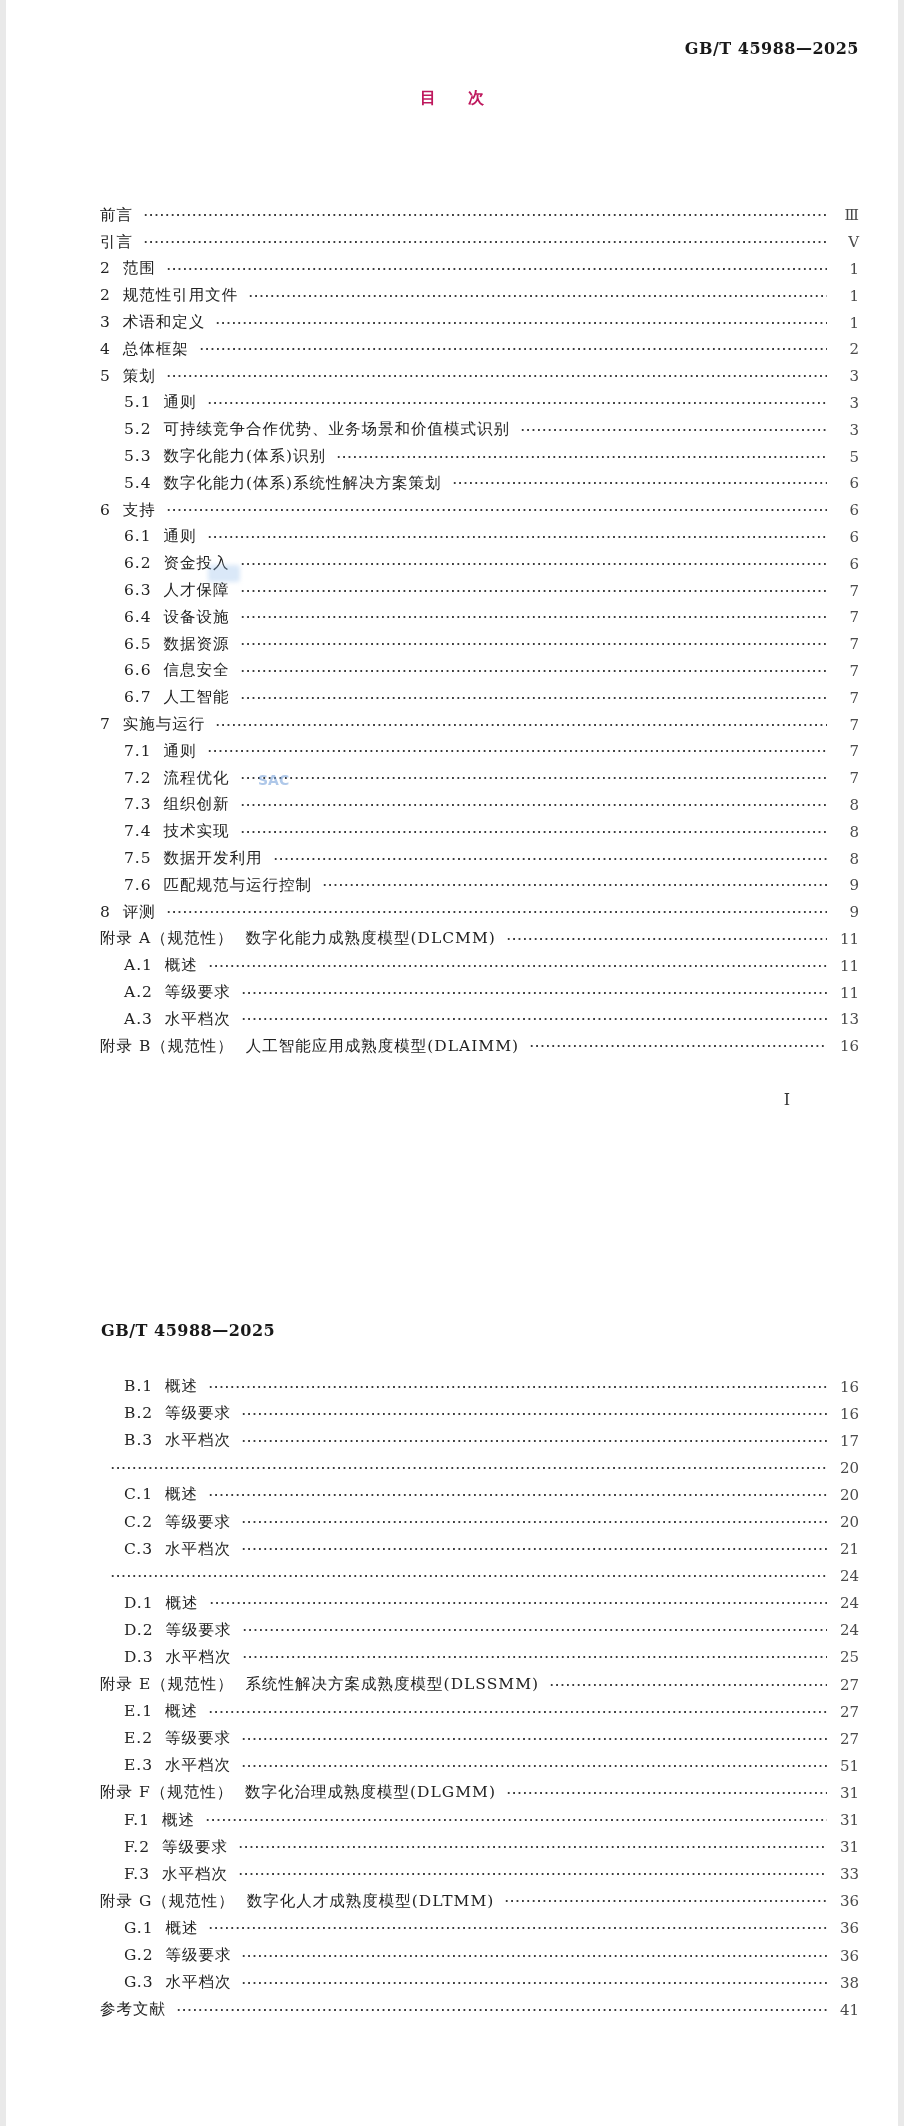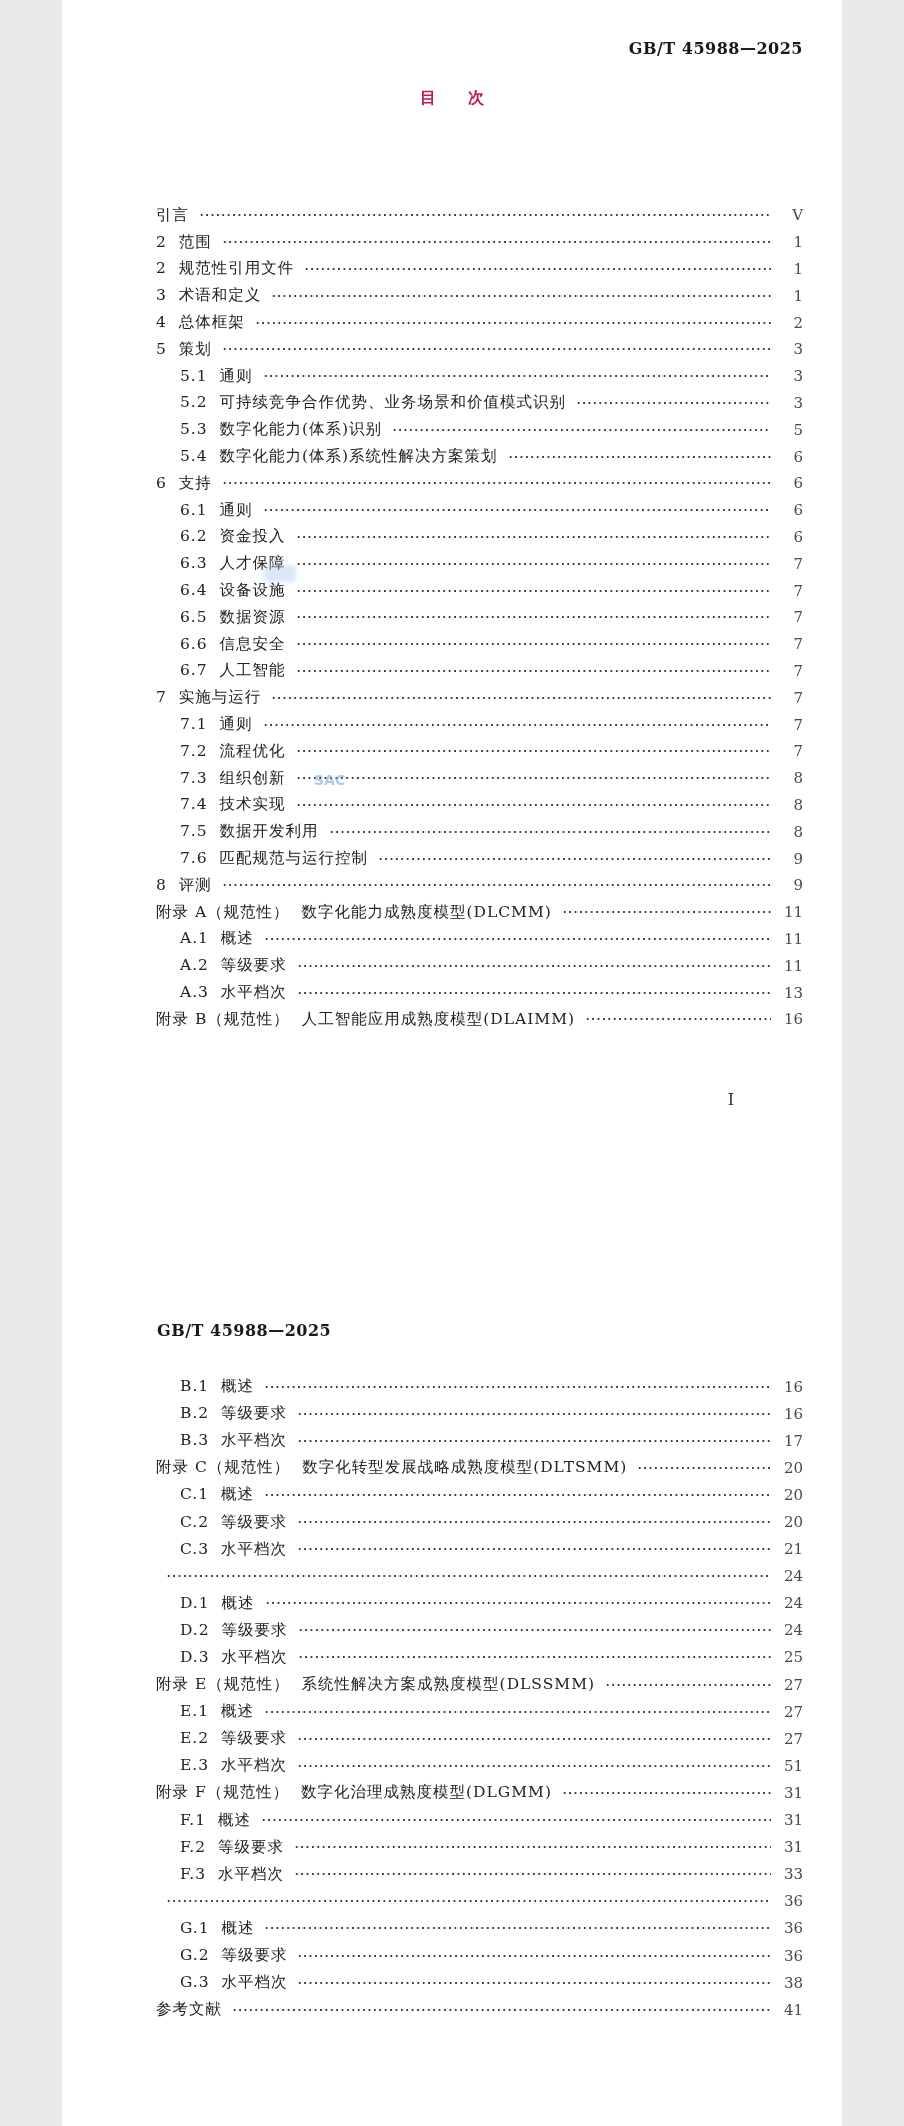--- a/index.html
+++ b/index.html
@@ -1,18 +1,18 @@
 <!DOCTYPE html>
 <html><head>
 <meta charset="utf-8">
 <style>
   html,body { margin:0; padding:0; background:#e9e9e9; }
   .canvas {
     position:relative;
-    width:780px; height:2126px;
+    width:892px; height:2126px;
     margin:0 auto;
     background:#ffffff;
     font-family:"DejaVu Serif","Liberation Serif",serif;
     color:#1f1f1f;
     overflow:hidden;
   }
   .hdr {
     position:absolute;
     font-size:16px; font-weight:bold;
     letter-spacing:0.5px;
@@ -90,20 +90,21 @@
 </head>
 <body>
 
 <div class="canvas">
 
   <div class="hdr hdr-p1">GB/T 45988—2025</div>
 
   <div class="doc-title">目　　次</div>
 
   <div class="toc toc-p1" id="toc-page1">
+      <div class="toc-row lv0"><span class="t">前言</span><span class="leader"></span><span class="pg">Ⅲ</span></div>
       <div class="toc-row lv0"><span class="t">引言</span><span class="leader"></span><span class="pg">Ⅴ</span></div>
       <div class="toc-row lv0"><span class="t">2  范围</span><span class="leader"></span><span class="pg">1</span></div>
       <div class="toc-row lv0"><span class="t">2  规范性引用文件</span><span class="leader"></span><span class="pg">1</span></div>
       <div class="toc-row lv0"><span class="t">3  术语和定义</span><span class="leader"></span><span class="pg">1</span></div>
       <div class="toc-row lv0"><span class="t">4  总体框架</span><span class="leader"></span><span class="pg">2</span></div>
       <div class="toc-row lv0"><span class="t">5  策划</span><span class="leader"></span><span class="pg">3</span></div>
       <div class="toc-row lv1"><span class="t">5.1  通则</span><span class="leader"></span><span class="pg">3</span></div>
       <div class="toc-row lv1"><span class="t">5.2  可持续竞争合作优势、业务场景和价值模式识别</span><span class="leader"></span><span class="pg">3</span></div>
       <div class="toc-row lv1"><span class="t">5.3  数字化能力(体系)识别</span><span class="leader"></span><span class="pg">5</span></div>
       <div class="toc-row lv1"><span class="t">5.4  数字化能力(体系)系统性解决方案策划</span><span class="leader"></span><span class="pg">6</span></div>
@@ -135,36 +136,36 @@
   <div class="wm wm-2">SAC</div>
 
   <div class="page-marker">Ⅰ</div>
 
   <div class="hdr hdr-p2">GB/T 45988—2025</div>
 
   <div class="toc toc-p2" id="toc-page2">
       <div class="toc-row lv1"><span class="t">B.1  概述</span><span class="leader"></span><span class="pg">16</span></div>
       <div class="toc-row lv1"><span class="t">B.2  等级要求</span><span class="leader"></span><span class="pg">16</span></div>
       <div class="toc-row lv1"><span class="t">B.3  水平档次</span><span class="leader"></span><span class="pg">17</span></div>
-      <div class="toc-row lv0"><span class="t">附录 C（规范性）  数字化转型发展战略成熟度模型(DLTSMM)</span><span class="leader"></span><span class="pg">20</span></div>
+      <div class="toc-row lv0"><span class="leader"></span><span class="pg">20</span></div>
       <div class="toc-row lv1"><span class="t">C.1  概述</span><span class="leader"></span><span class="pg">20</span></div>
       <div class="toc-row lv1"><span class="t">C.2  等级要求</span><span class="leader"></span><span class="pg">20</span></div>
       <div class="toc-row lv1"><span class="t">C.3  水平档次</span><span class="leader"></span><span class="pg">21</span></div>
       <div class="toc-row lv0"><span class="leader"></span><span class="pg">24</span></div>
       <div class="toc-row lv1"><span class="t">D.1  概述</span><span class="leader"></span><span class="pg">24</span></div>
       <div class="toc-row lv1"><span class="t">D.2  等级要求</span><span class="leader"></span><span class="pg">24</span></div>
       <div class="toc-row lv1"><span class="t">D.3  水平档次</span><span class="leader"></span><span class="pg">25</span></div>
       <div class="toc-row lv0"><span class="t">附录 E（规范性）  系统性解决方案成熟度模型(DLSSMM)</span><span class="leader"></span><span class="pg">27</span></div>
       <div class="toc-row lv1"><span class="t">E.1  概述</span><span class="leader"></span><span class="pg">27</span></div>
       <div class="toc-row lv1"><span class="t">E.2  等级要求</span><span class="leader"></span><span class="pg">27</span></div>
       <div class="toc-row lv1"><span class="t">E.3  水平档次</span><span class="leader"></span><span class="pg">51</span></div>
       <div class="toc-row lv0"><span class="t">附录 F（规范性）  数字化治理成熟度模型(DLGMM)</span><span class="leader"></span><span class="pg">31</span></div>
       <div class="toc-row lv1"><span class="t">F.1  概述</span><span class="leader"></span><span class="pg">31</span></div>
       <div class="toc-row lv1"><span class="t">F.2  等级要求</span><span class="leader"></span><span class="pg">31</span></div>
       <div class="toc-row lv1"><span class="t">F.3  水平档次</span><span class="leader"></span><span class="pg">33</span></div>
-      <div class="toc-row lv0"><span class="leader"></span><span class="pg">36</span></div>
+      <div class="toc-row lv0"><span class="t">附录 G（规范性）  数字化人才成熟度模型(DLTMM)</span><span class="leader"></span><span class="pg">36</span></div>
       <div class="toc-row lv1"><span class="t">G.1  概述</span><span class="leader"></span><span class="pg">36</span></div>
       <div class="toc-row lv1"><span class="t">G.2  等级要求</span><span class="leader"></span><span class="pg">36</span></div>
       <div class="toc-row lv1"><span class="t">G.3  水平档次</span><span class="leader"></span><span class="pg">38</span></div>
       <div class="toc-row lv0"><span class="t">参考文献</span><span class="leader"></span><span class="pg">41</span></div>
     </div>
 
 </div>
 
 </body></html>

